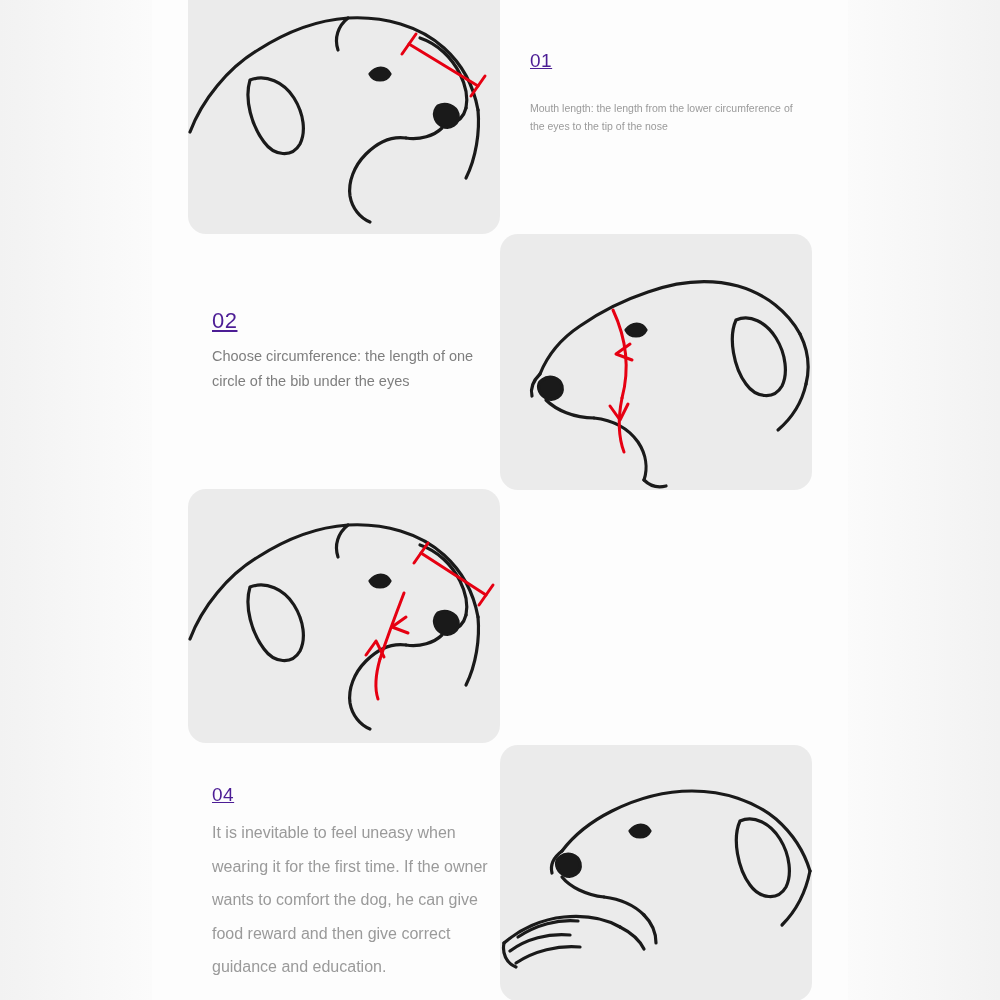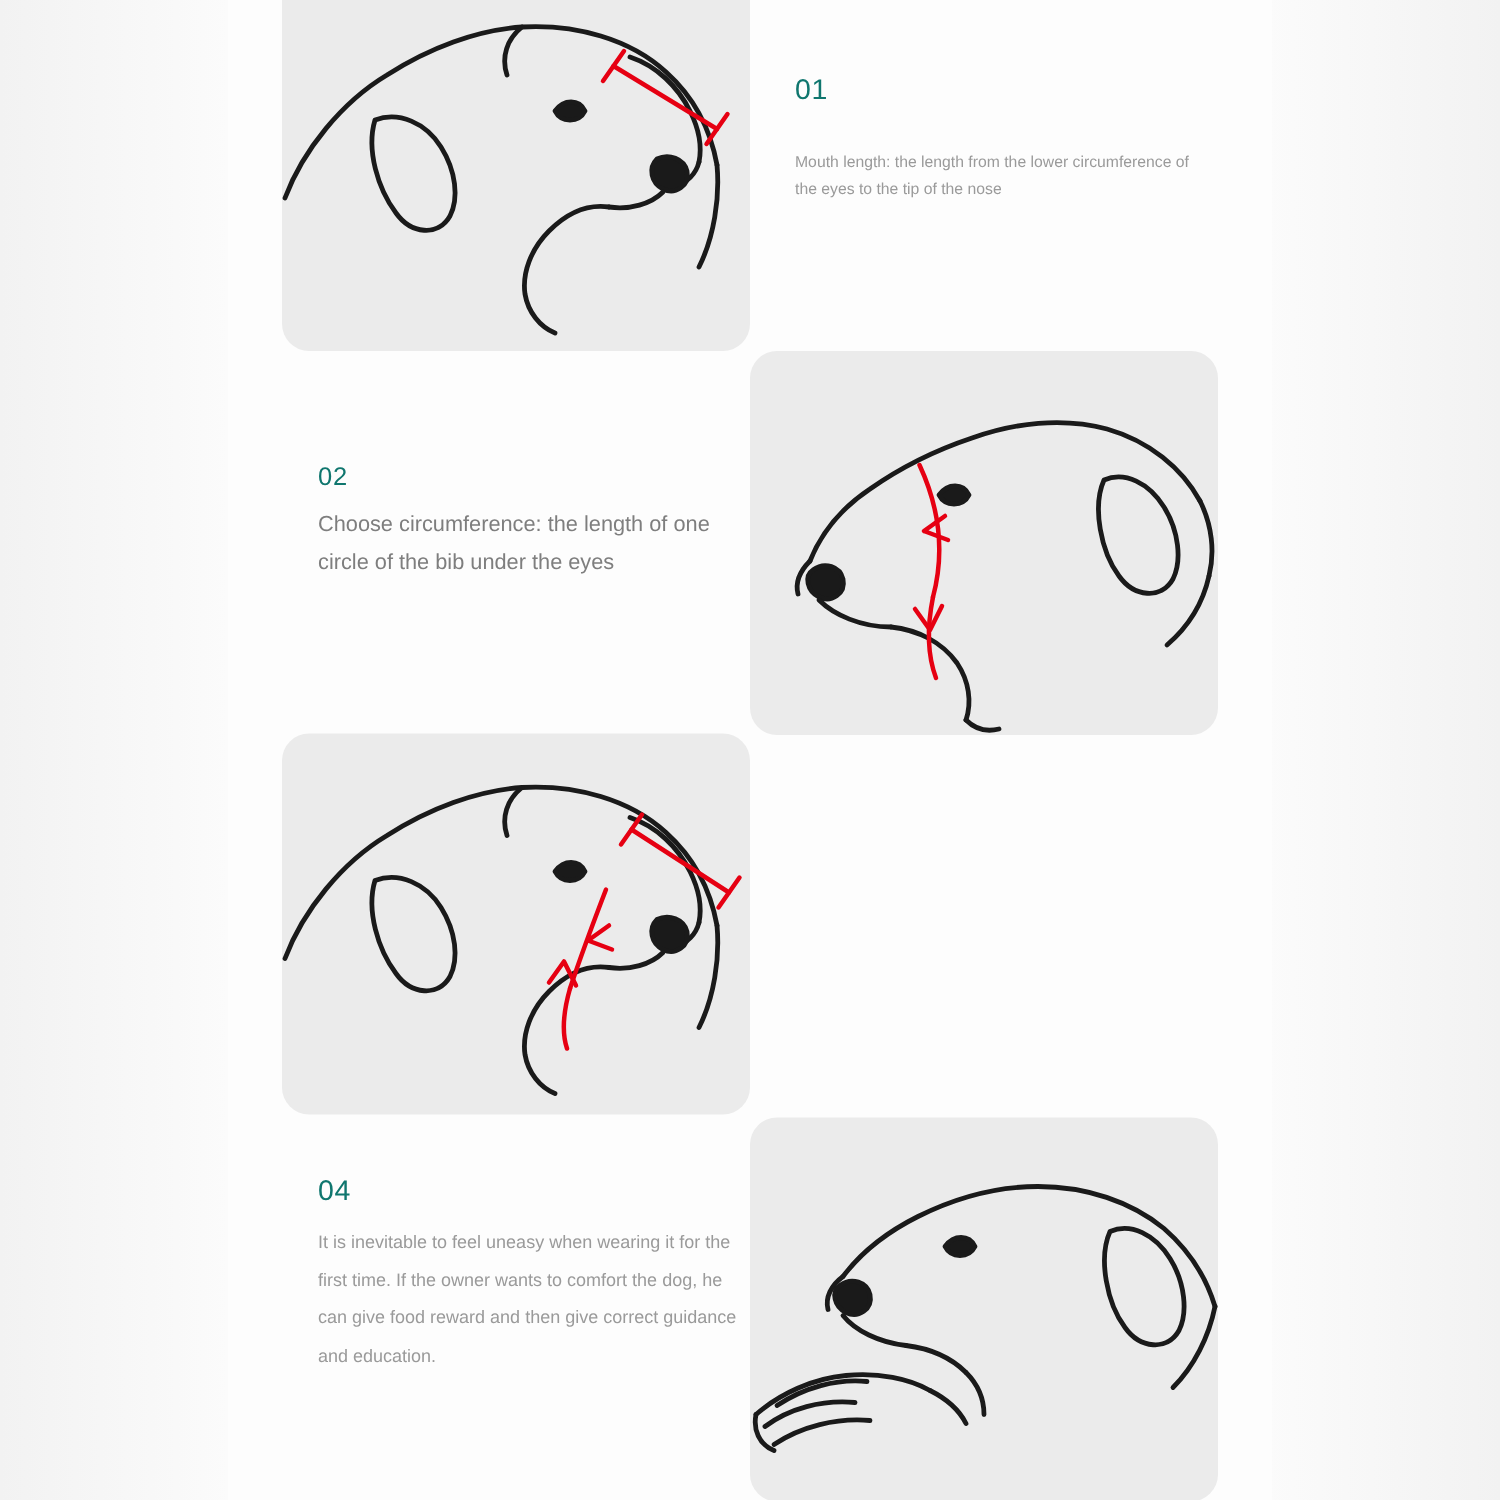--- a/index.html
+++ b/index.html
@@ -46,33 +46,34 @@
     background: #ebebeb;
     border-radius: 18px;
     overflow: hidden;
   }
   .card svg { display: block; }
 
   .textblock {
     position: absolute;
   }
   .step-num {
-    color: #0f766e;
+    color: #4c1d95;
     font-size: 19px;
     letter-spacing: 0.5px;
     margin-bottom: 10px;
-  }
-  .step-num.large { font-size: 17px; }
+    text-decoration: underline;
+  }
+  .step-num.large { font-size: 22px; }
   .step-desc {
     color: #8d8d8d;
     line-height: 1.55;
   }
   .desc-sm { font-size: 10.5px; line-height: 1.75; color: #9a9a9a; margin-top: 27px; }
   .desc-md { font-size: 14.5px; line-height: 1.75; color: #7e7e7e; }
-  .desc-xs { font-size: 12px; line-height: 2.1; color: #9a9a9a; }
+  .desc-xs { font-size: 16px; line-height: 2.1; color: #9a9a9a; }
 
   
   #panel-1 { left: 188px; top: -18px; width: 312px; height: 252px; }
   #panel-2 { left: 500px; top: 234px; width: 312px; height: 256px; }
   #panel-3 { left: 188px; top: 489px; width: 312px; height: 254px; }
   #panel-4 { left: 500px; top: 745px; width: 312px; height: 256px; }
 
   #text-1 { left: 530px; top: 50px; width: 270px; }
   #text-2 { left: 212px; top: 308px; width: 280px; }
   #text-3 { left: 530px; top: 562px; width: 270px; }

